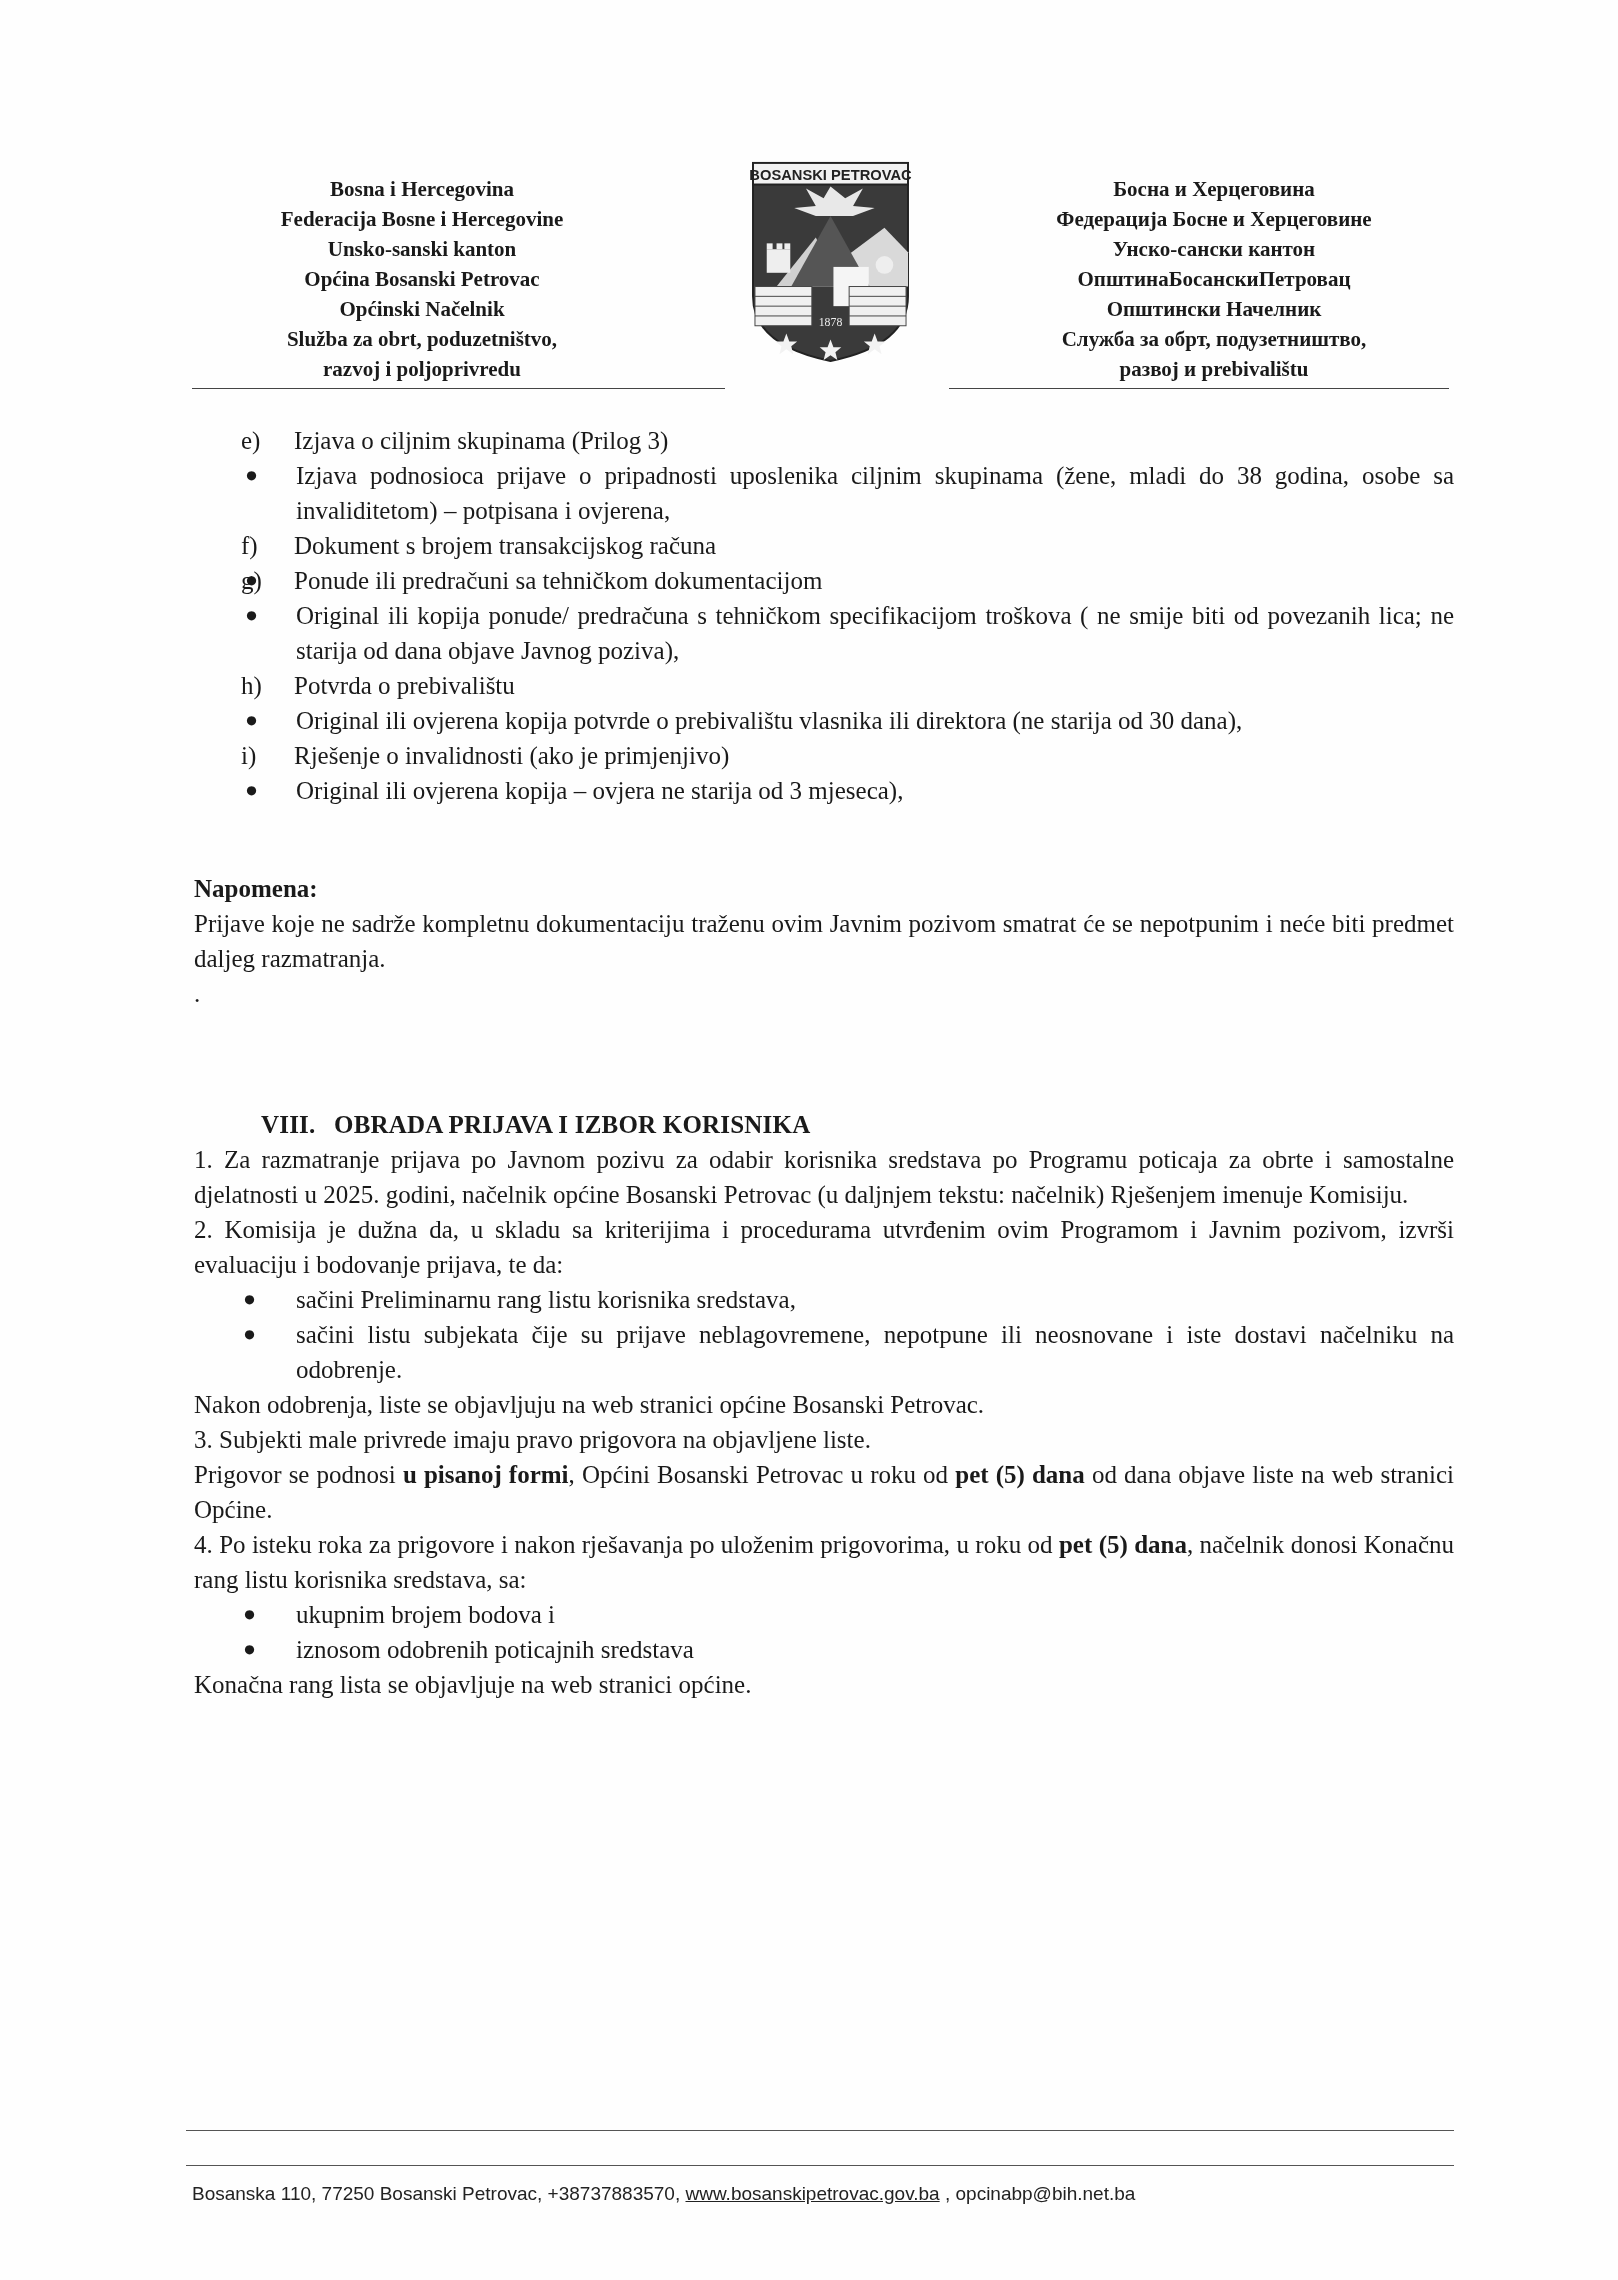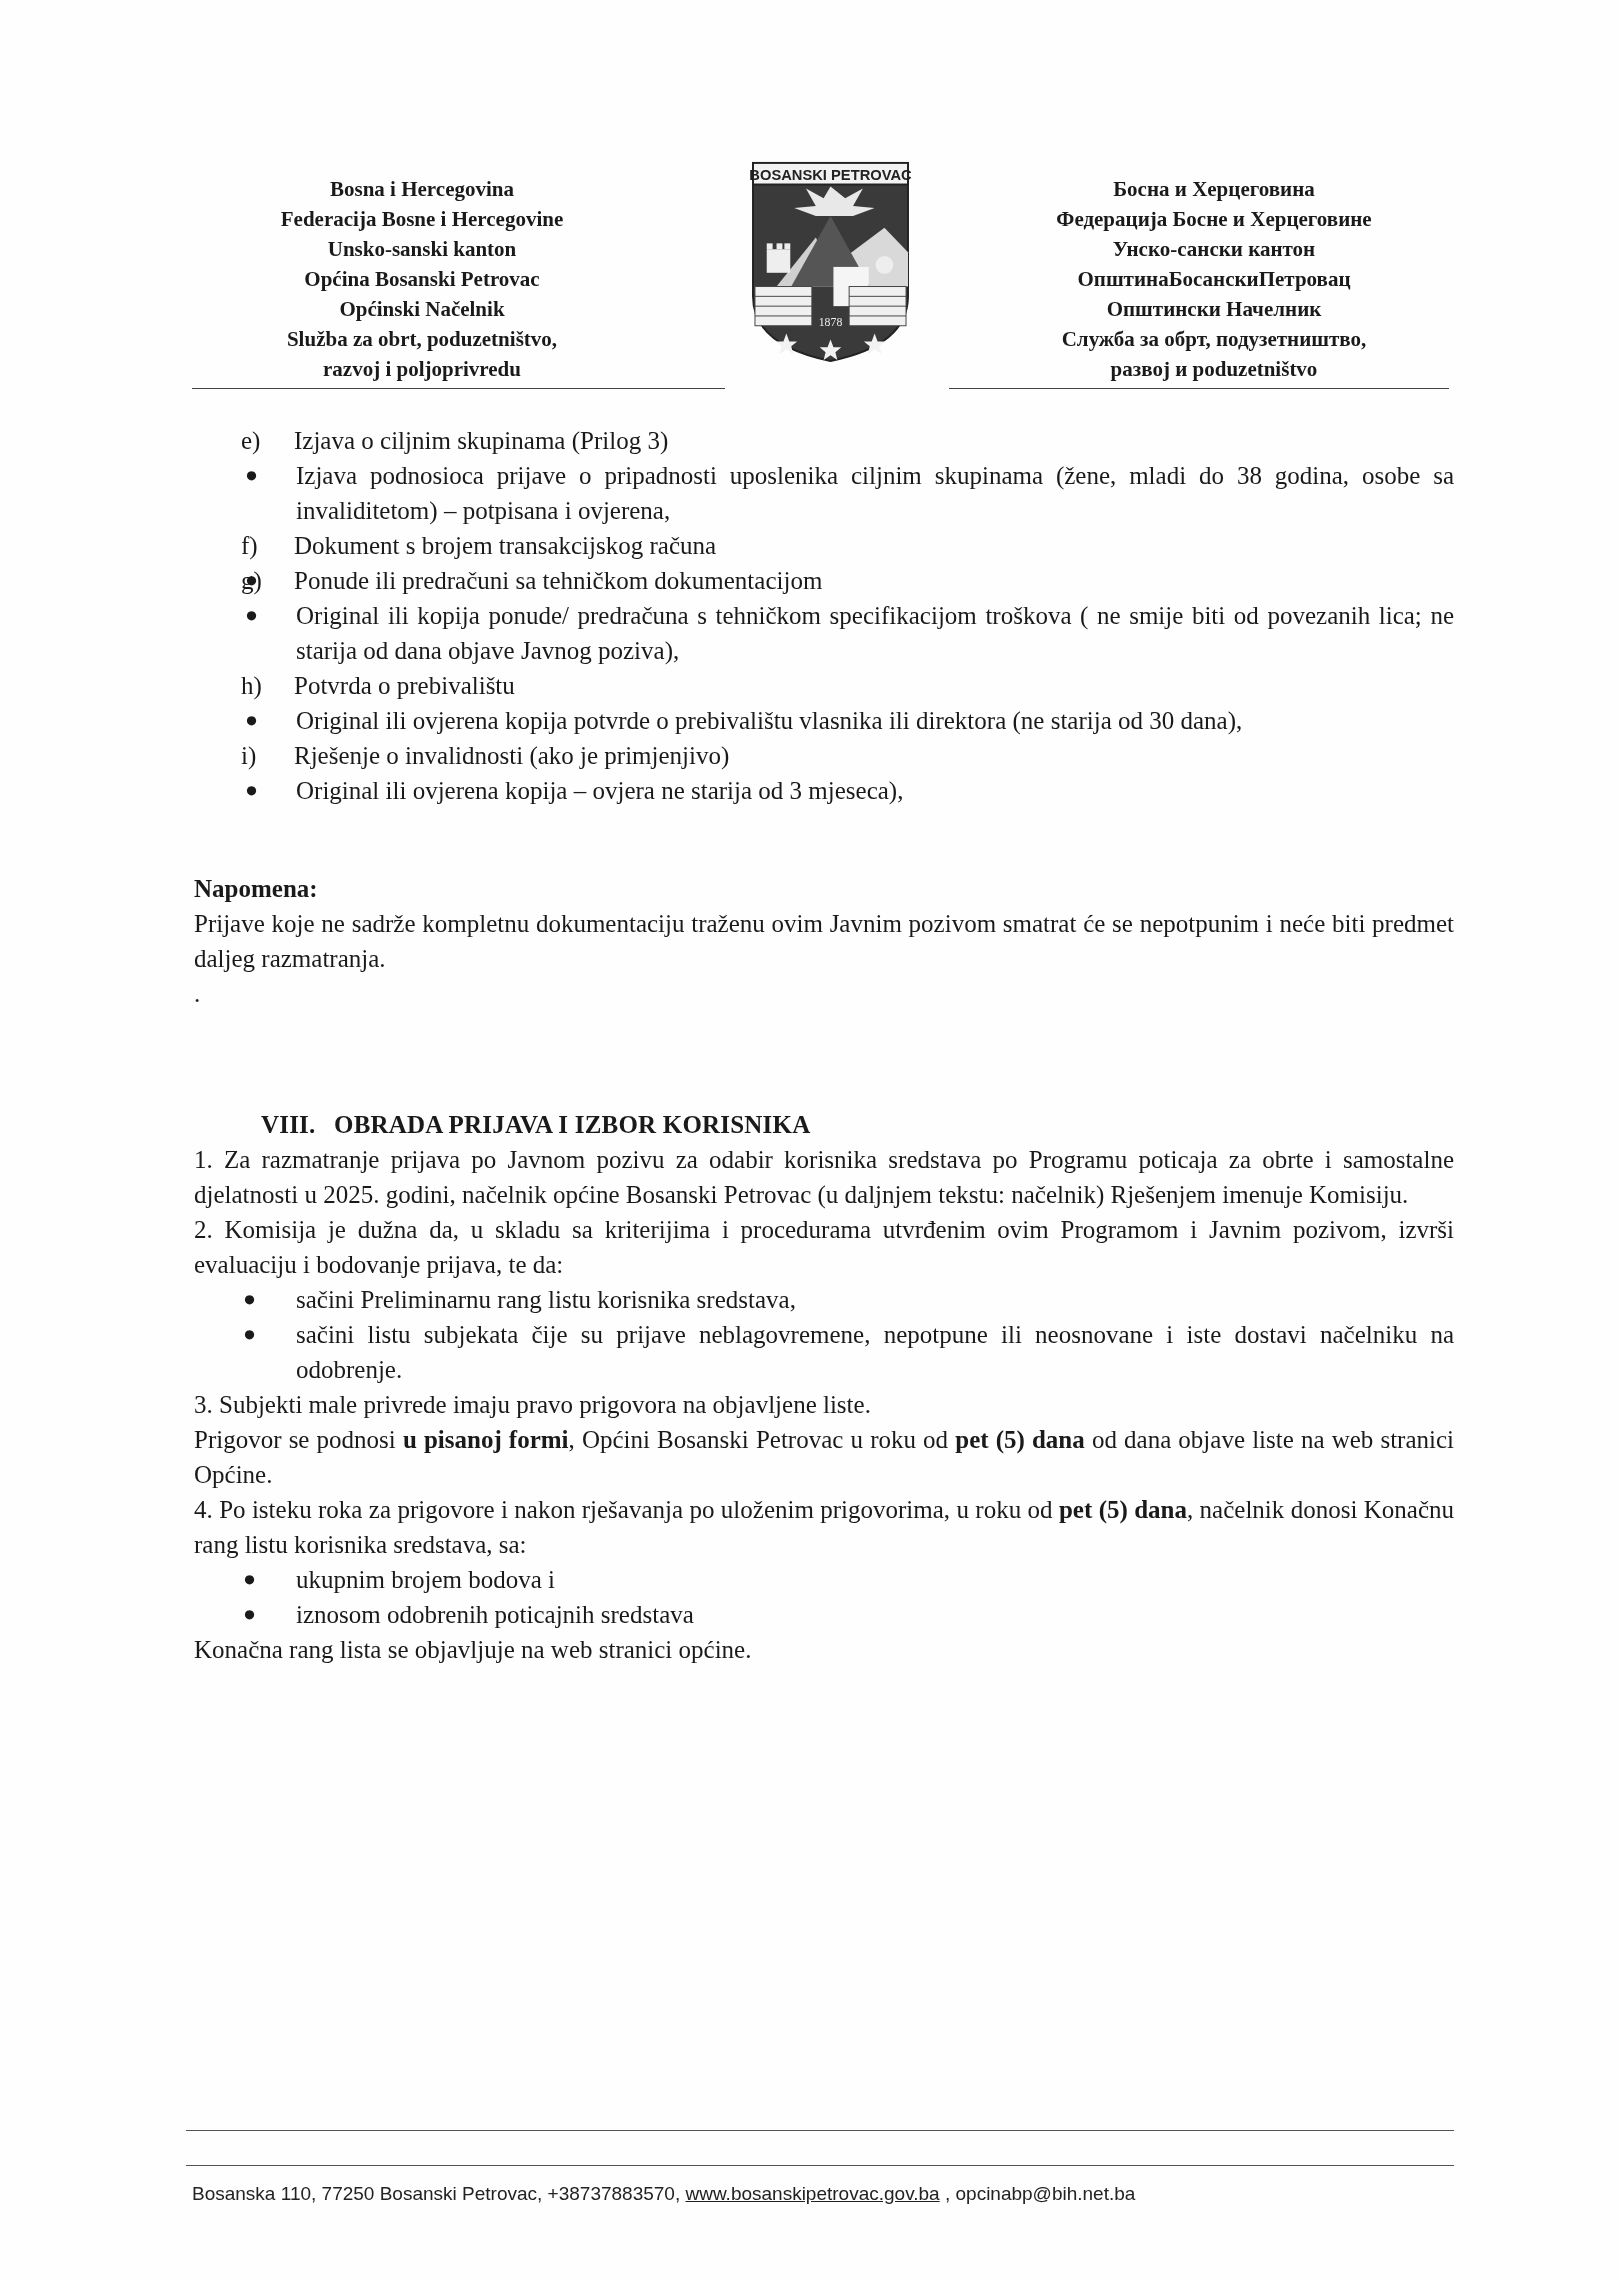--- a/index.html
+++ b/index.html
@@ -104,21 +104,21 @@
     </g>
   </svg>
 
   <div class="hdr-right">
     <span class="hdr-line">Босна и Херцеговина</span>
     <span class="hdr-line">Федерација Босне и Херцеговине</span>
     <span class="hdr-line">Унско-сански кантон</span>
     <span class="hdr-line">ОпштинаБосанскиПетровац</span>
     <span class="hdr-line">Општински Начелник</span>
     <span class="hdr-line">Служба за обрт, подузетништво,</span>
-    <span class="hdr-line">развој и poduzetništvo</span>
+    <span class="hdr-line">развој и prebivalištu</span>
   </div>
   <div class="hdr-rule right"></div>
 
   <div class="body">
 
     <div>
 
       <p class="item-head">
         <span class="mk">e)</span>
         <span>Izjava o ciljnim skupinama (Prilog 3)</span>
@@ -179,20 +179,21 @@
     <p class="p">1.  Za razmatranje prijava po Javnom pozivu za odabir korisnika sredstava po Programu poticaja za obrte i samostalne djelatnosti u 2025. godini, načelnik općine Bosanski Petrovac (u daljnjem tekstu: načelnik) Rješenjem imenuje Komisiju.</p>
     <p class="p">2.  Komisija je dužna da, u skladu sa kriterijima i procedurama utvrđenim ovim Programom i Javnim pozivom, izvrši evaluaciju i bodovanje prijava, te da:</p>
     <p class="bullet2">
       <span class="dot">●</span>
       <span>sačini Preliminarnu rang listu korisnika sredstava,</span>
     </p>
     <p class="bullet2">
       <span class="dot">●</span>
       <span>sačini listu subjekata čije su prijave neblagovremene, nepotpune ili neosnovane i iste dostavi načelniku na odobrenje.</span>
     </p>
+    <p class="p">Nakon odobrenja, liste se objavljuju na web stranici općine Bosanski Petrovac.</p>
     <p class="p">3. Subjekti male privrede imaju pravo prigovora na objavljene liste.</p>
     <p class="p"><span> Prigovor se podnosi </span><span class="bold">u pisanoj formi</span><span>, Općini Bosanski Petrovac u roku od </span><span class="bold">pet (5) dana</span><span> od dana objave liste na web stranici Općine.</span></p>
     <p class="p"><span>4. Po isteku roka za prigovore i nakon rješavanja po uloženim prigovorima, u roku od </span><span class="bold">pet (5) dana</span><span>, načelnik donosi Konačnu rang listu korisnika sredstava, sa:</span></p>
     <p class="bullet2">
       <span class="dot">●</span>
       <span>ukupnim brojem bodova i</span>
     </p>
     <p class="bullet2">
       <span class="dot">●</span>
       <span>iznosom odobrenih poticajnih sredstava</span>

